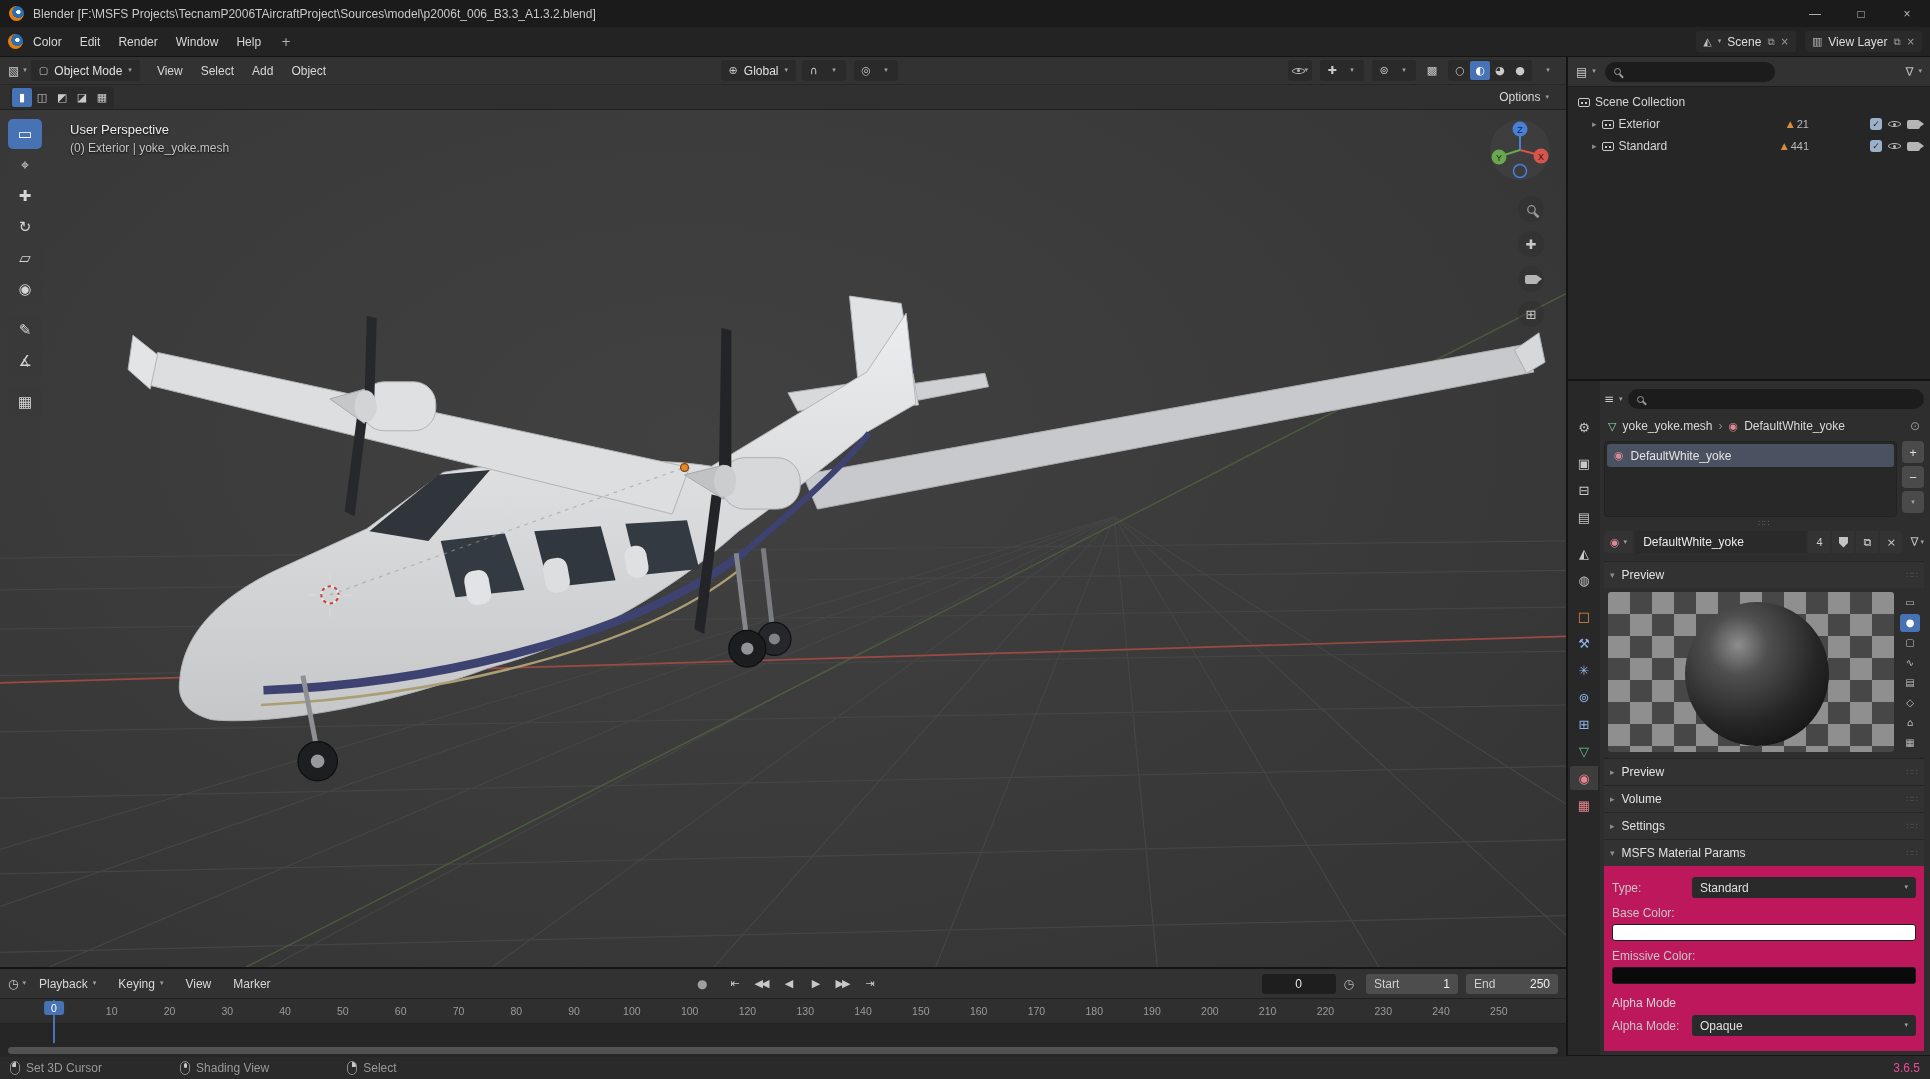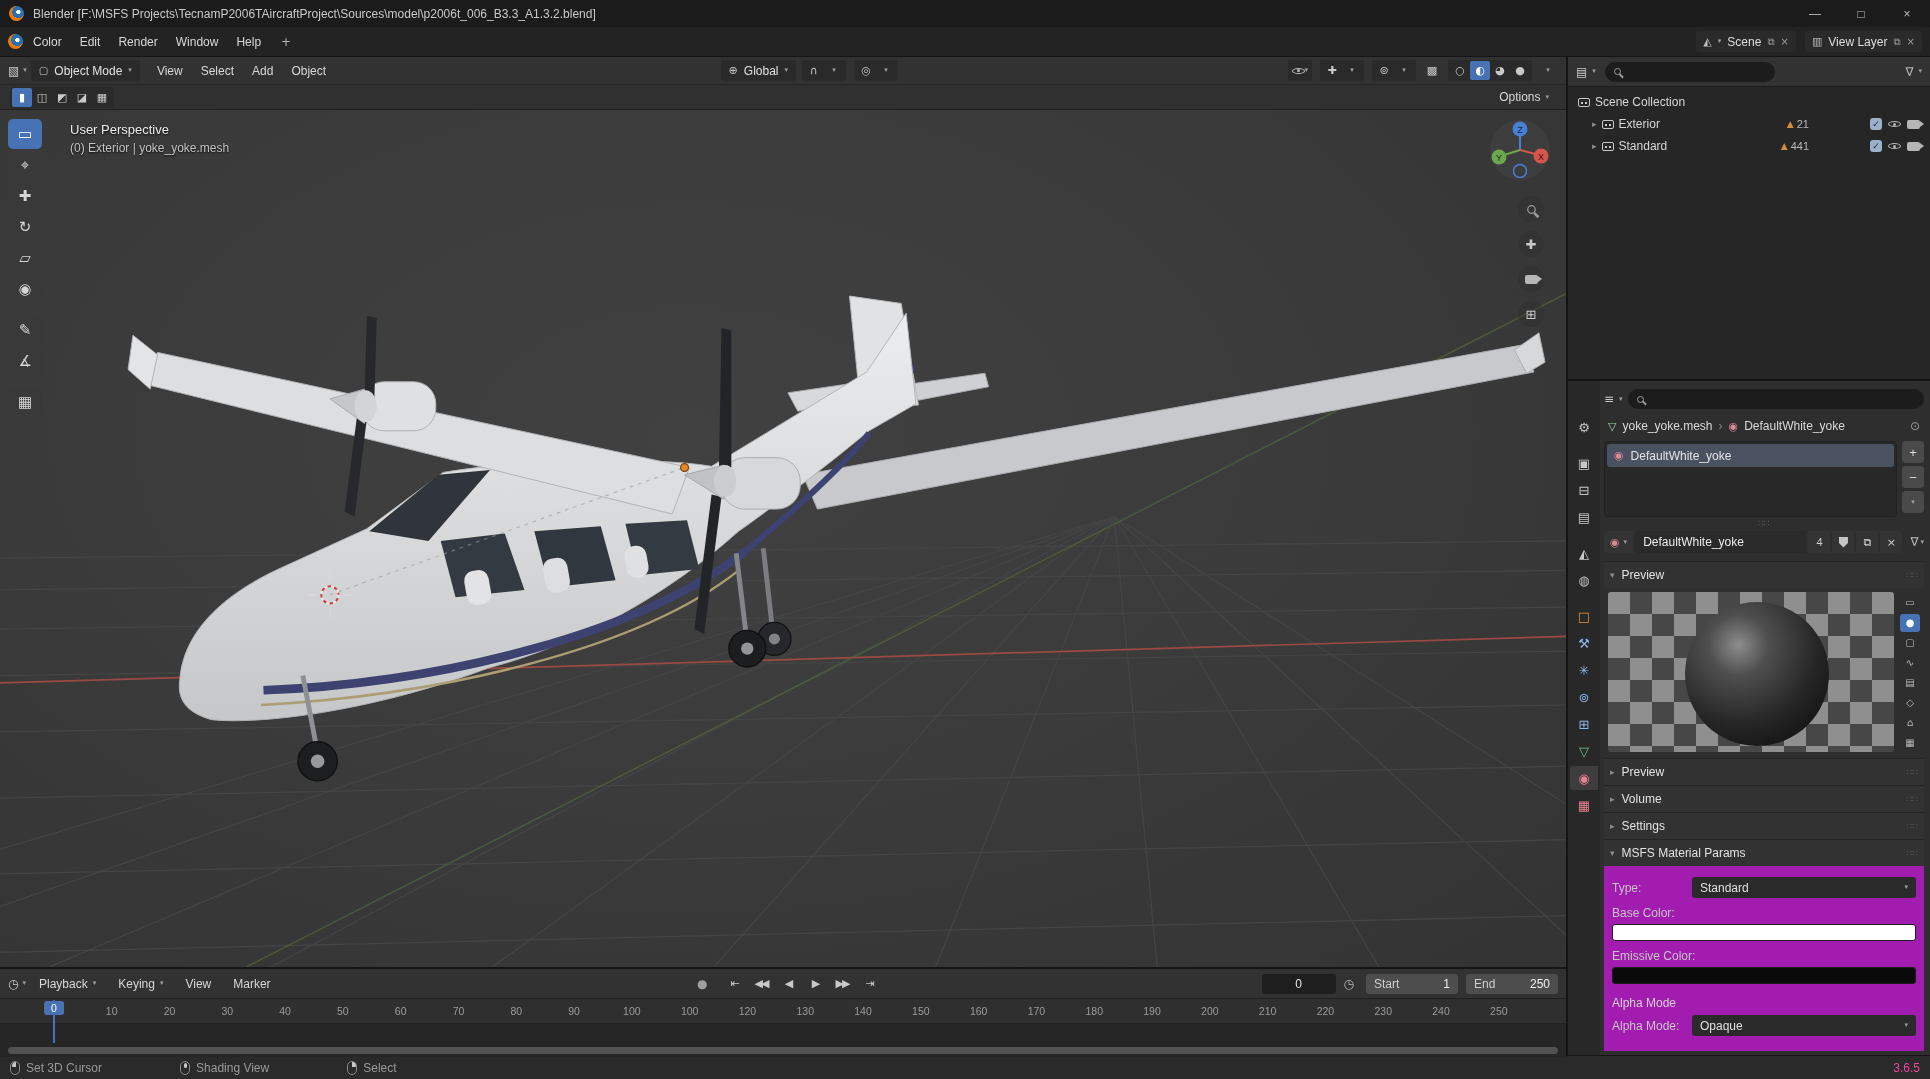--- a/index.html
+++ b/index.html
@@ -121,21 +121,21 @@
   .preview-canvas{flex:1;height:160px;border-radius:3px;position:relative;overflow:hidden;
     background-color:#8f8f8f;
     background-image:linear-gradient(45deg,#474747 25%,transparent 25%,transparent 75%,#474747 75%),linear-gradient(45deg,#474747 25%,transparent 25%,transparent 75%,#474747 75%);
     background-size:44px 44px;background-position:0 0,22px 22px}
   .preview-sphere{position:absolute;left:50%;top:50%;width:144px;height:144px;margin:-70px 0 0 -66px;border-radius:50%;
     background:radial-gradient(circle at 37% 30%, #8d8d8d 0%, #4f4f4f 22%, #262626 58%, #101010 88%)}
   .preview-strip{width:24px;display:flex;flex-direction:column;gap:2px;align-items:center;padding-top:2px}
   .pv-btn{width:20px;height:18px;border:none;background:transparent;border-radius:3px;color:#bdbdbd;font-size:10px;display:flex;align-items:center;justify-content:center}
   .pv-btn.active{background:#4772b3;color:#fff}
 
-  .msfs-body{padding:6px 8px 10px 8px;background:#a21caf}
+  .msfs-body{padding:6px 8px 10px 8px;background:#be185d}
   .frow{display:flex;align-items:center;gap:8px;margin:5px 0}
   .flabel{width:72px;flex:none;color:#c6c6c6}
   .flabel-row{margin:8px 0 4px 0;color:#c6c6c6}
   .flabel-row.sub{color:#d2d2d2;margin-top:12px}
   .dd.grow{flex:1;justify-content:flex-start}
   .mla{margin-left:auto}
   .swatch{height:17px;border-radius:3px;border:1px solid #1d1d1d}
 
   
   .timeline{height:88px;flex:none;border-top:2px solid #141414;display:flex;flex-direction:column;background:#262626}

